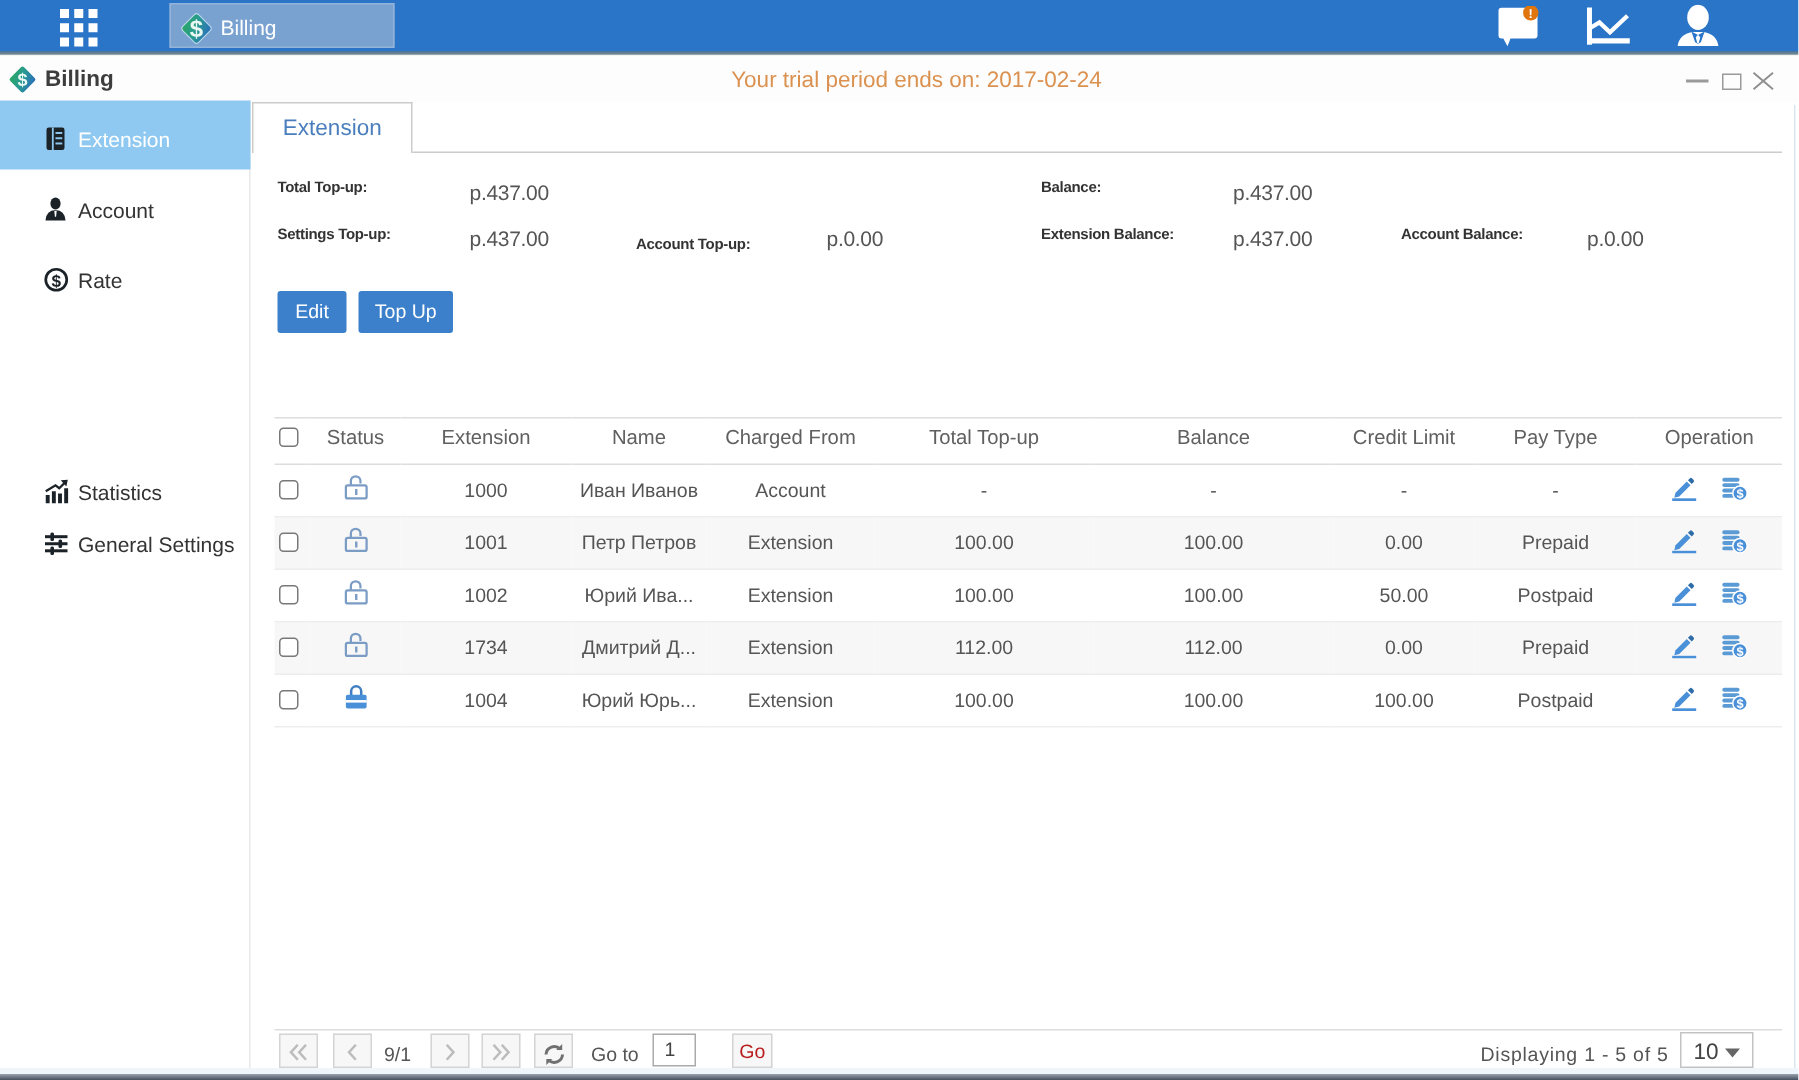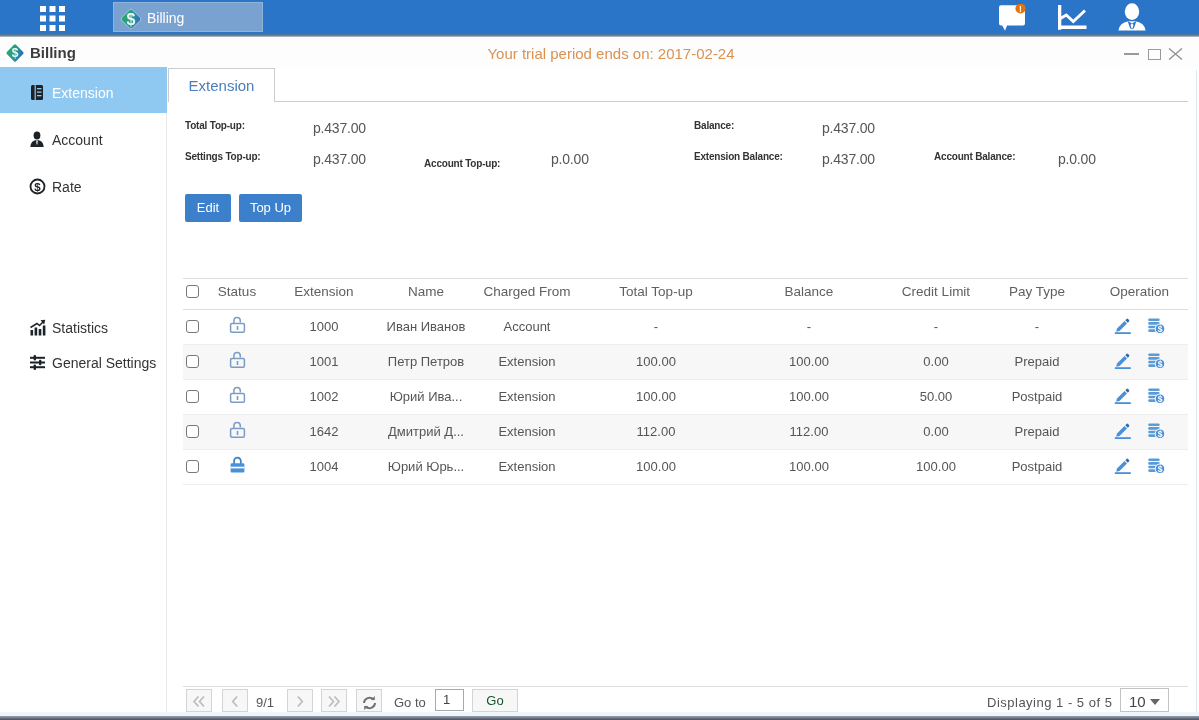--- a/index.html
+++ b/index.html
@@ -36,21 +36,21 @@
 #tbl th{font-weight:normal;color:#606060;font-size:13.5px;height:30px;border-top:1px solid #ddd;border-bottom:1px solid #ddd;padding:0;vertical-align:top;line-height:26px;}
 #tbl td{height:33px;text-align:center;padding:0 0 1px 0;border-bottom:1px solid #ededed;}
 #tbl tr.alt td{background:#f7f7f7;}
 .cb{width:11px;height:11px;border:1.5px solid #787878;border-radius:3px;background:#fff;display:inline-block;vertical-align:middle;margin-left:-6px;position:relative;top:-1px;}
 
 #pager{left:183px;top:686px;width:1005px;height:28px;border-top:1px solid #ddd;}
 .pbtn{position:absolute;top:2px;width:26px;height:23px;border:1px solid #d4d4d4;background:#f7f7f7;box-sizing:border-box;text-align:center;color:#b5b5b5;font-size:14px;line-height:21px;}
 .pbtn svg{vertical-align:middle;}
 .ptxt{position:absolute;top:8px;font-size:13px;color:#555;}
 #goinput{position:absolute;top:2px;left:252px;width:29px;height:22px;border:1px solid #aaa;background:#fff;box-sizing:border-box;font-size:13px;color:#444;line-height:20px;padding-left:7px;}
-#gobtn{left:289px;width:46px;color:#14532d;font-size:13px;}
+#gobtn{left:305px;width:27px;color:#b91c1c;font-size:13px;}
 #psel{position:absolute;top:1px;left:937px;width:49px;height:24px;border:1px solid #c3c3c3;background:#fff;box-sizing:border-box;}
 #psel .n{position:absolute;left:8px;top:4px;font-size:15px;color:#444;}
 #psel .tri{position:absolute;right:8px;top:9.5px;width:0;height:0;border-left:5.5px solid transparent;border-right:5.5px solid transparent;border-top:6.5px solid #666;}
 
 #bot1{left:0;top:712px;width:1199px;height:4px;background:#eef6fc;}
 #bot2{left:0;top:716px;width:1199px;height:4px;background:linear-gradient(#99a2ad,#44505f);}
 #redge{left:1196px;top:70px;width:1px;height:642px;background:#d9e7f3;}
 </style>
 </head>
 <body>
@@ -304,21 +304,21 @@
             <text x="12" y="15" font-size="8.5" font-weight="bold" fill="#fff" text-anchor="middle" font-family="Liberation Sans">$</text>
           </svg></td>
   </tr>
   <tr class="alt">
     <td><span class="cb"></span></td>
     <td><svg width="17" height="18" viewBox="0 0 17 18">
             <rect x="1.6" y="7.6" width="13.8" height="8.7" rx="1.2" fill="none" stroke="#7b9cc4" stroke-width="1.5"></rect>
             <rect x="7.7" y="10" width="1.6" height="4" fill="#7b9cc4"></rect>
             <path d="M4.9,7.3 V4.7 a3.2,3.2 0 0 1 6.4,0 V6.4" fill="none" stroke="#7b9cc4" stroke-width="1.5"></path>
           </svg></td>
-    <td>1642</td>
+    <td>1734</td>
         <td>Дмитрий Д...</td>
         <td>Extension</td>
         <td>112.00</td>
         <td>112.00</td>
         <td>0.00</td>
         <td>Prepaid</td>
     <td><svg width="18" height="17" viewBox="0 0 18 17" style="margin-right:16px">
             <path d="M3,11.5 L10.5,4 l2.5,2.5 L5.5,14 l-3.3,0.8 z" fill="#4a90d9"></path>
             <path d="M11.3,3.2 l1.2,-1.2 a1.1,1.1 0 0 1 1.6,0 l0.9,0.9 a1.1,1.1 0 0 1 0,1.6 l-1.2,1.2 z" fill="#2f6da8"></path>
             <rect x="0.8" y="15.2" width="16" height="1.8" fill="#4a90d9"></rect>

